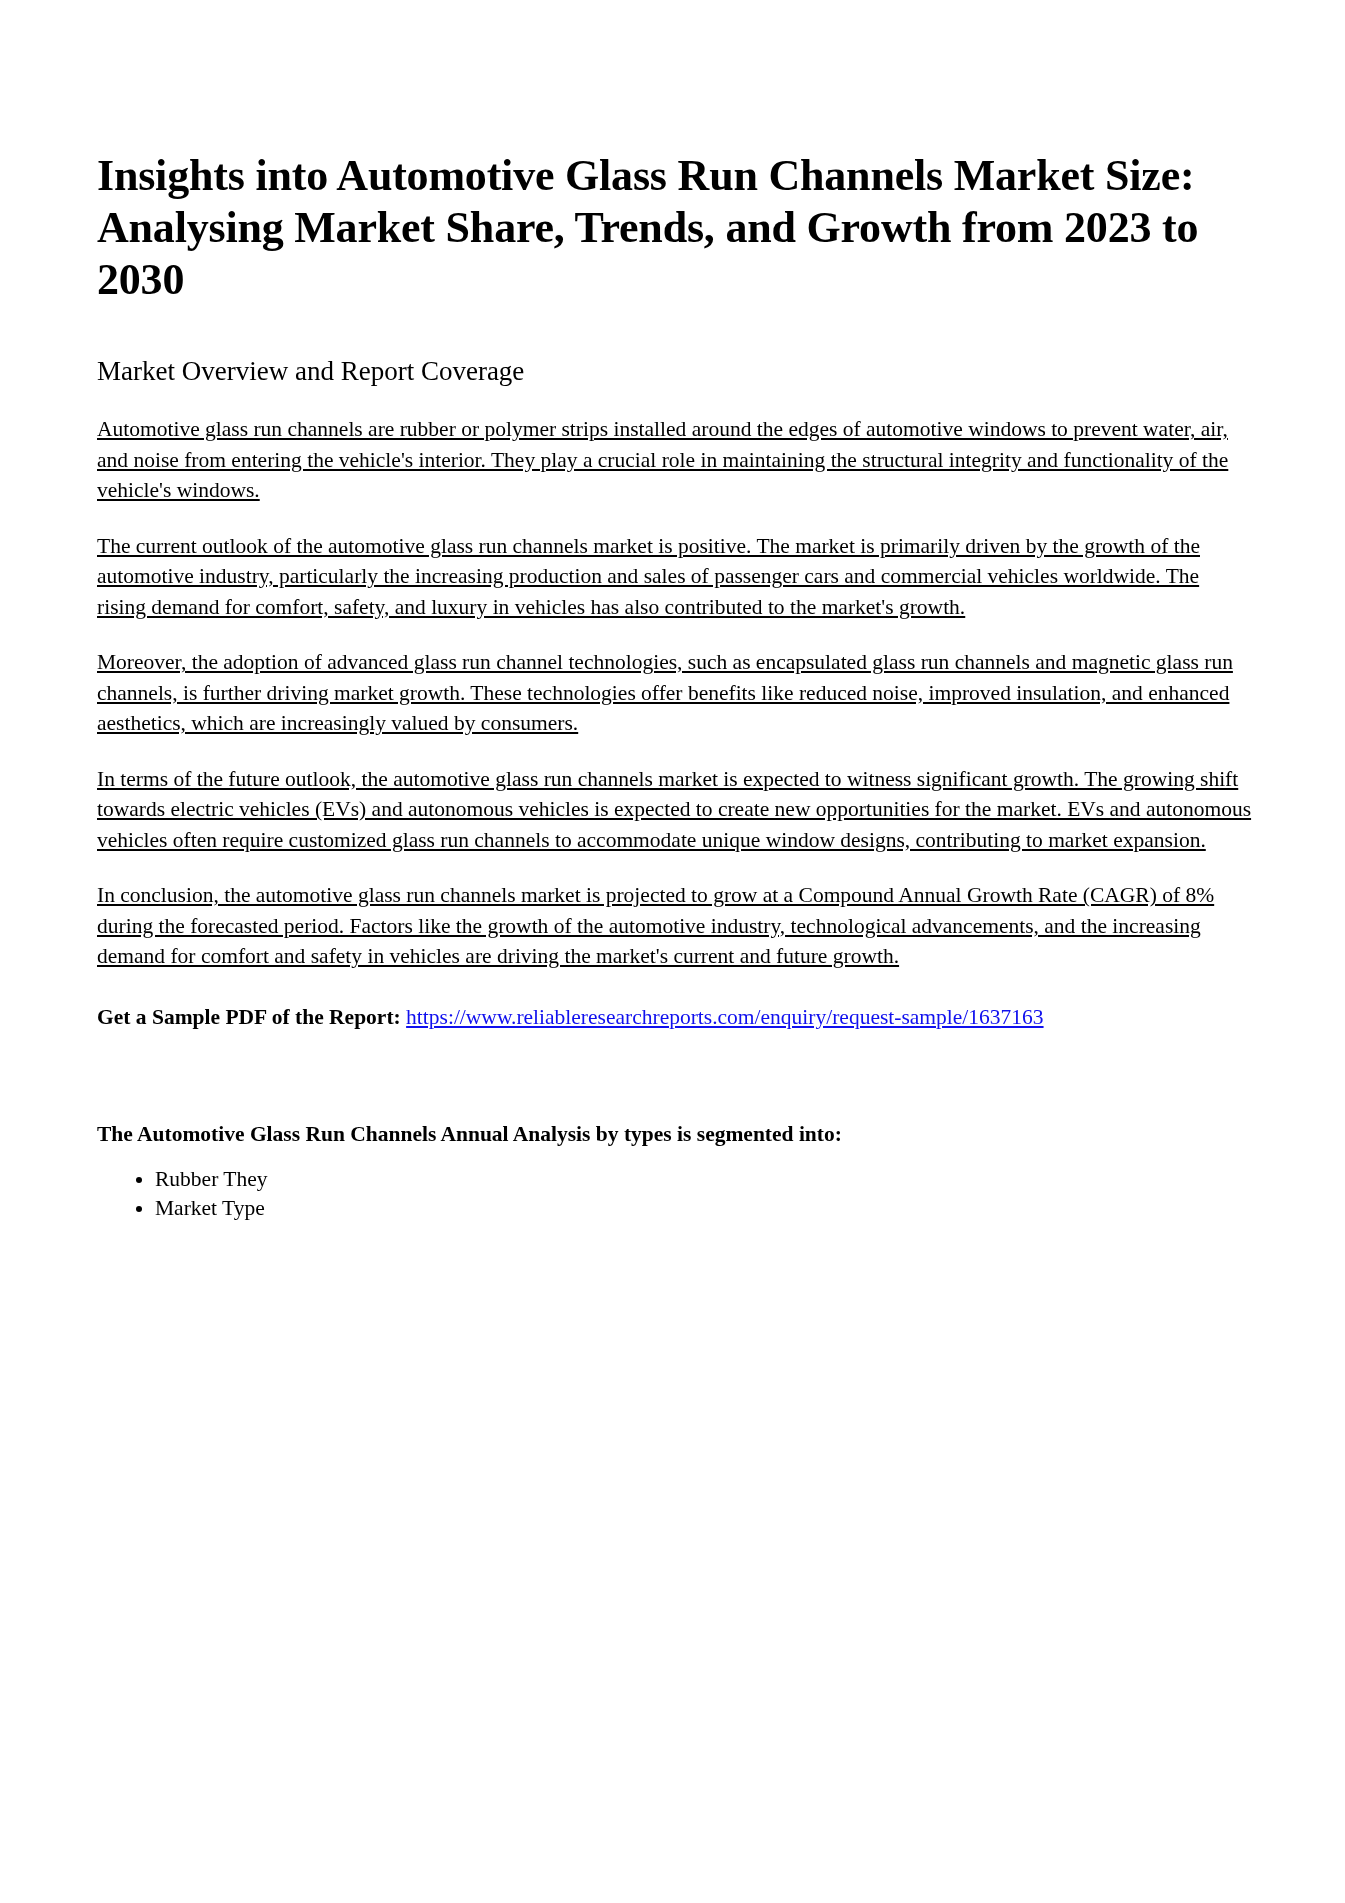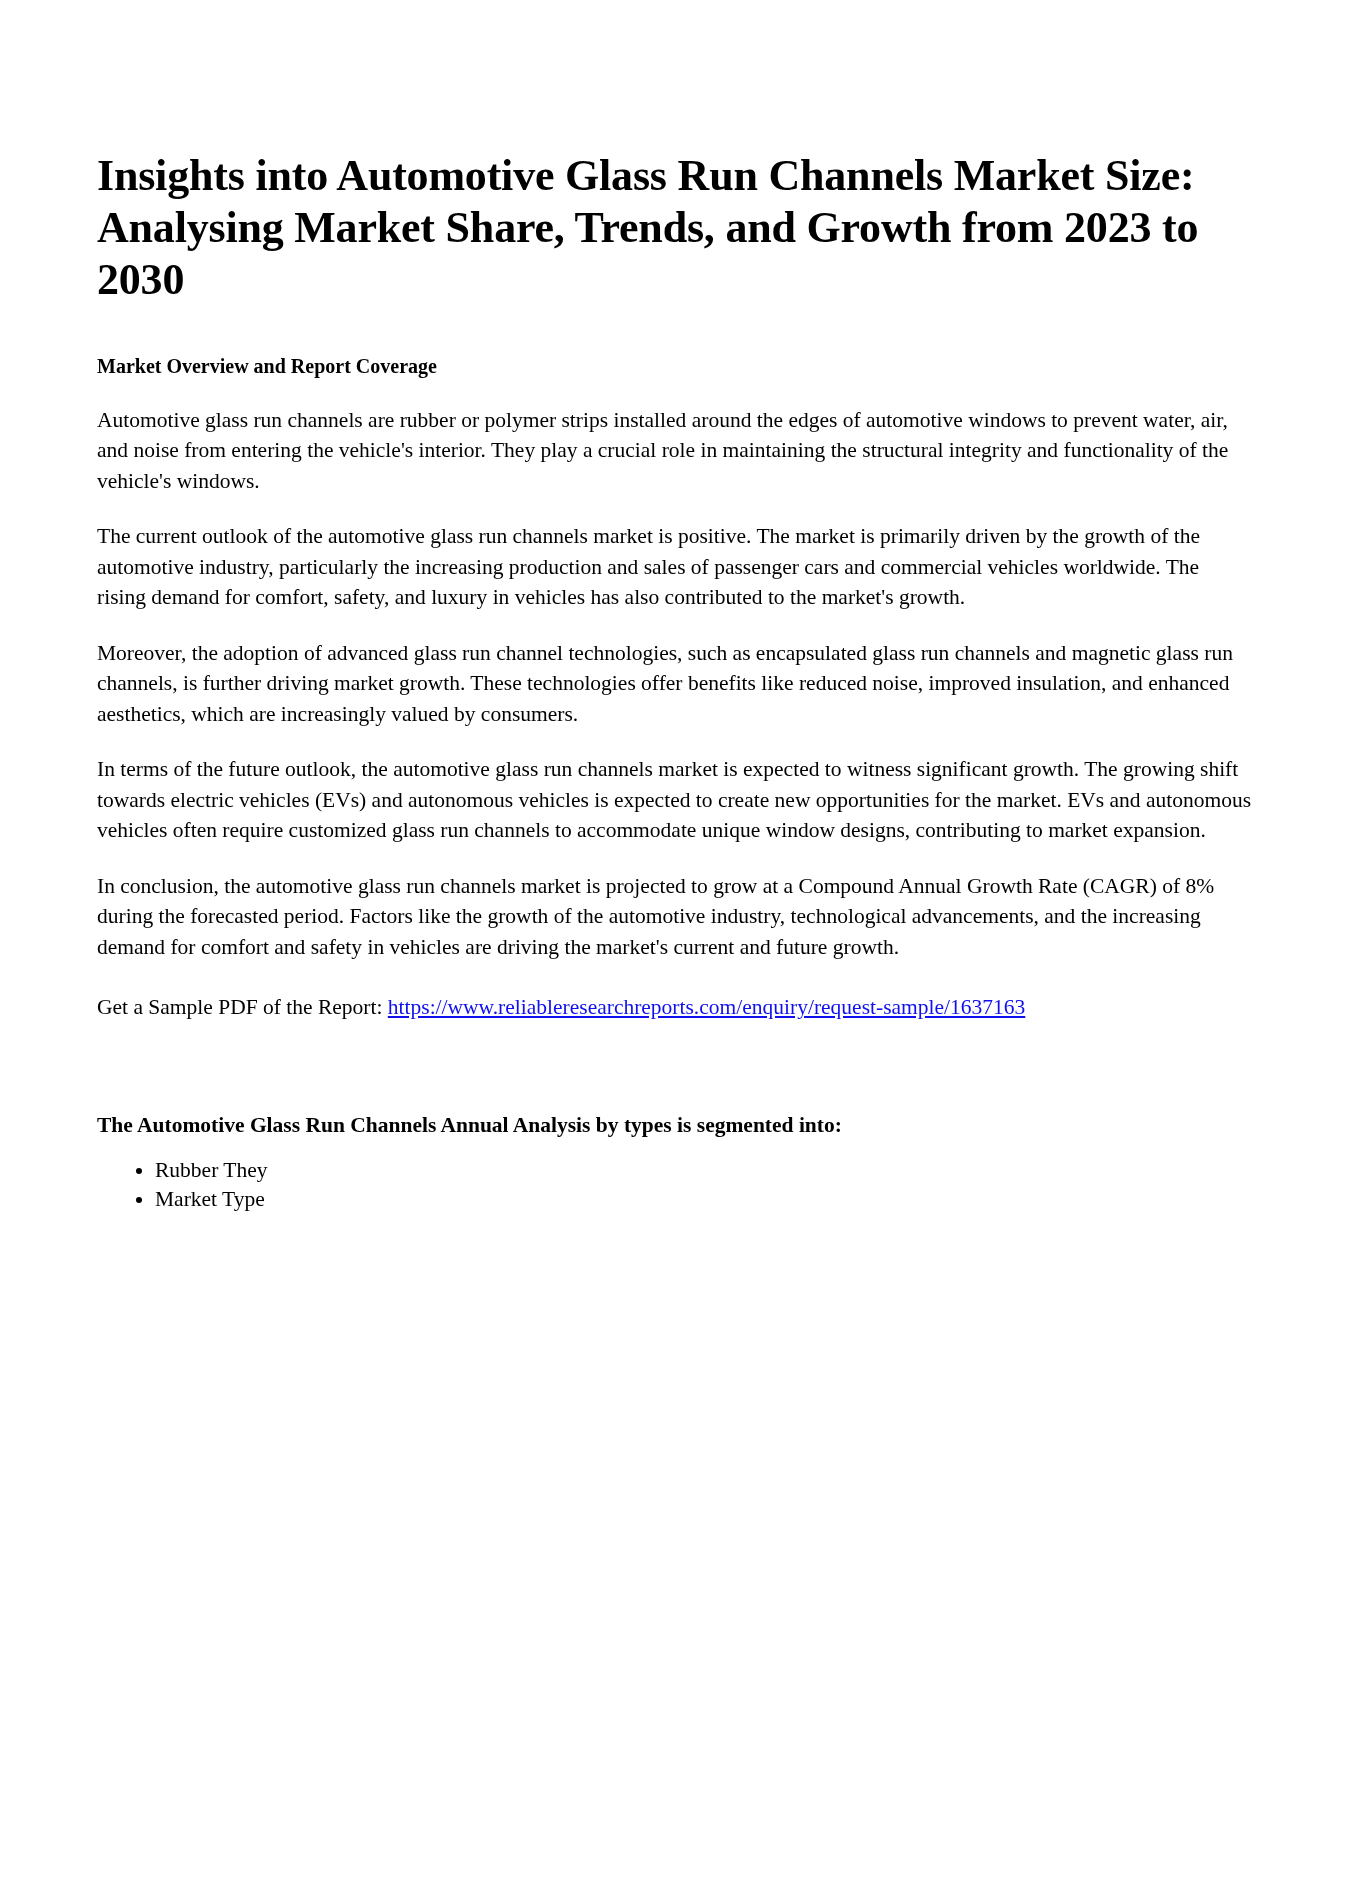--- a/index.html
+++ b/index.html
@@ -31,40 +31,41 @@
   h1.doc-title {
     font-family: "Liberation Serif", "DejaVu Serif", serif;
     font-size: 44px;
     line-height: 1.18;
     font-weight: bold;
     margin: 0 0 0 0;
     letter-spacing: -0.2px;
     color: #000000;
   }
   .sub-heading {
-    font-size: 20px;
-    font-weight: bold;
+    font-size: 27px;
+    font-weight: normal;
     line-height: 1.35;
     margin: 47px 0 0 0;
     color: #000000;
   }
   p.body-para {
     font-size: 21.5px;
     line-height: 1.42;
     margin: 25px 0 0 0;
     color: #000000;
     text-align: left;
+    text-decoration: underline;
   }
   .link-para {
     font-size: 21.5px;
     line-height: 1.42;
     margin: 30px 0 0 0;
   }
   .link-label {
-    font-weight: normal;
+    font-weight: bold;
   }
   a.report-link {
     color: #1010EE;
     word-break: break-all;
   }
   .spacer-block {
     height: 60px;
   }
   .seg-heading {
     font-size: 21px;

